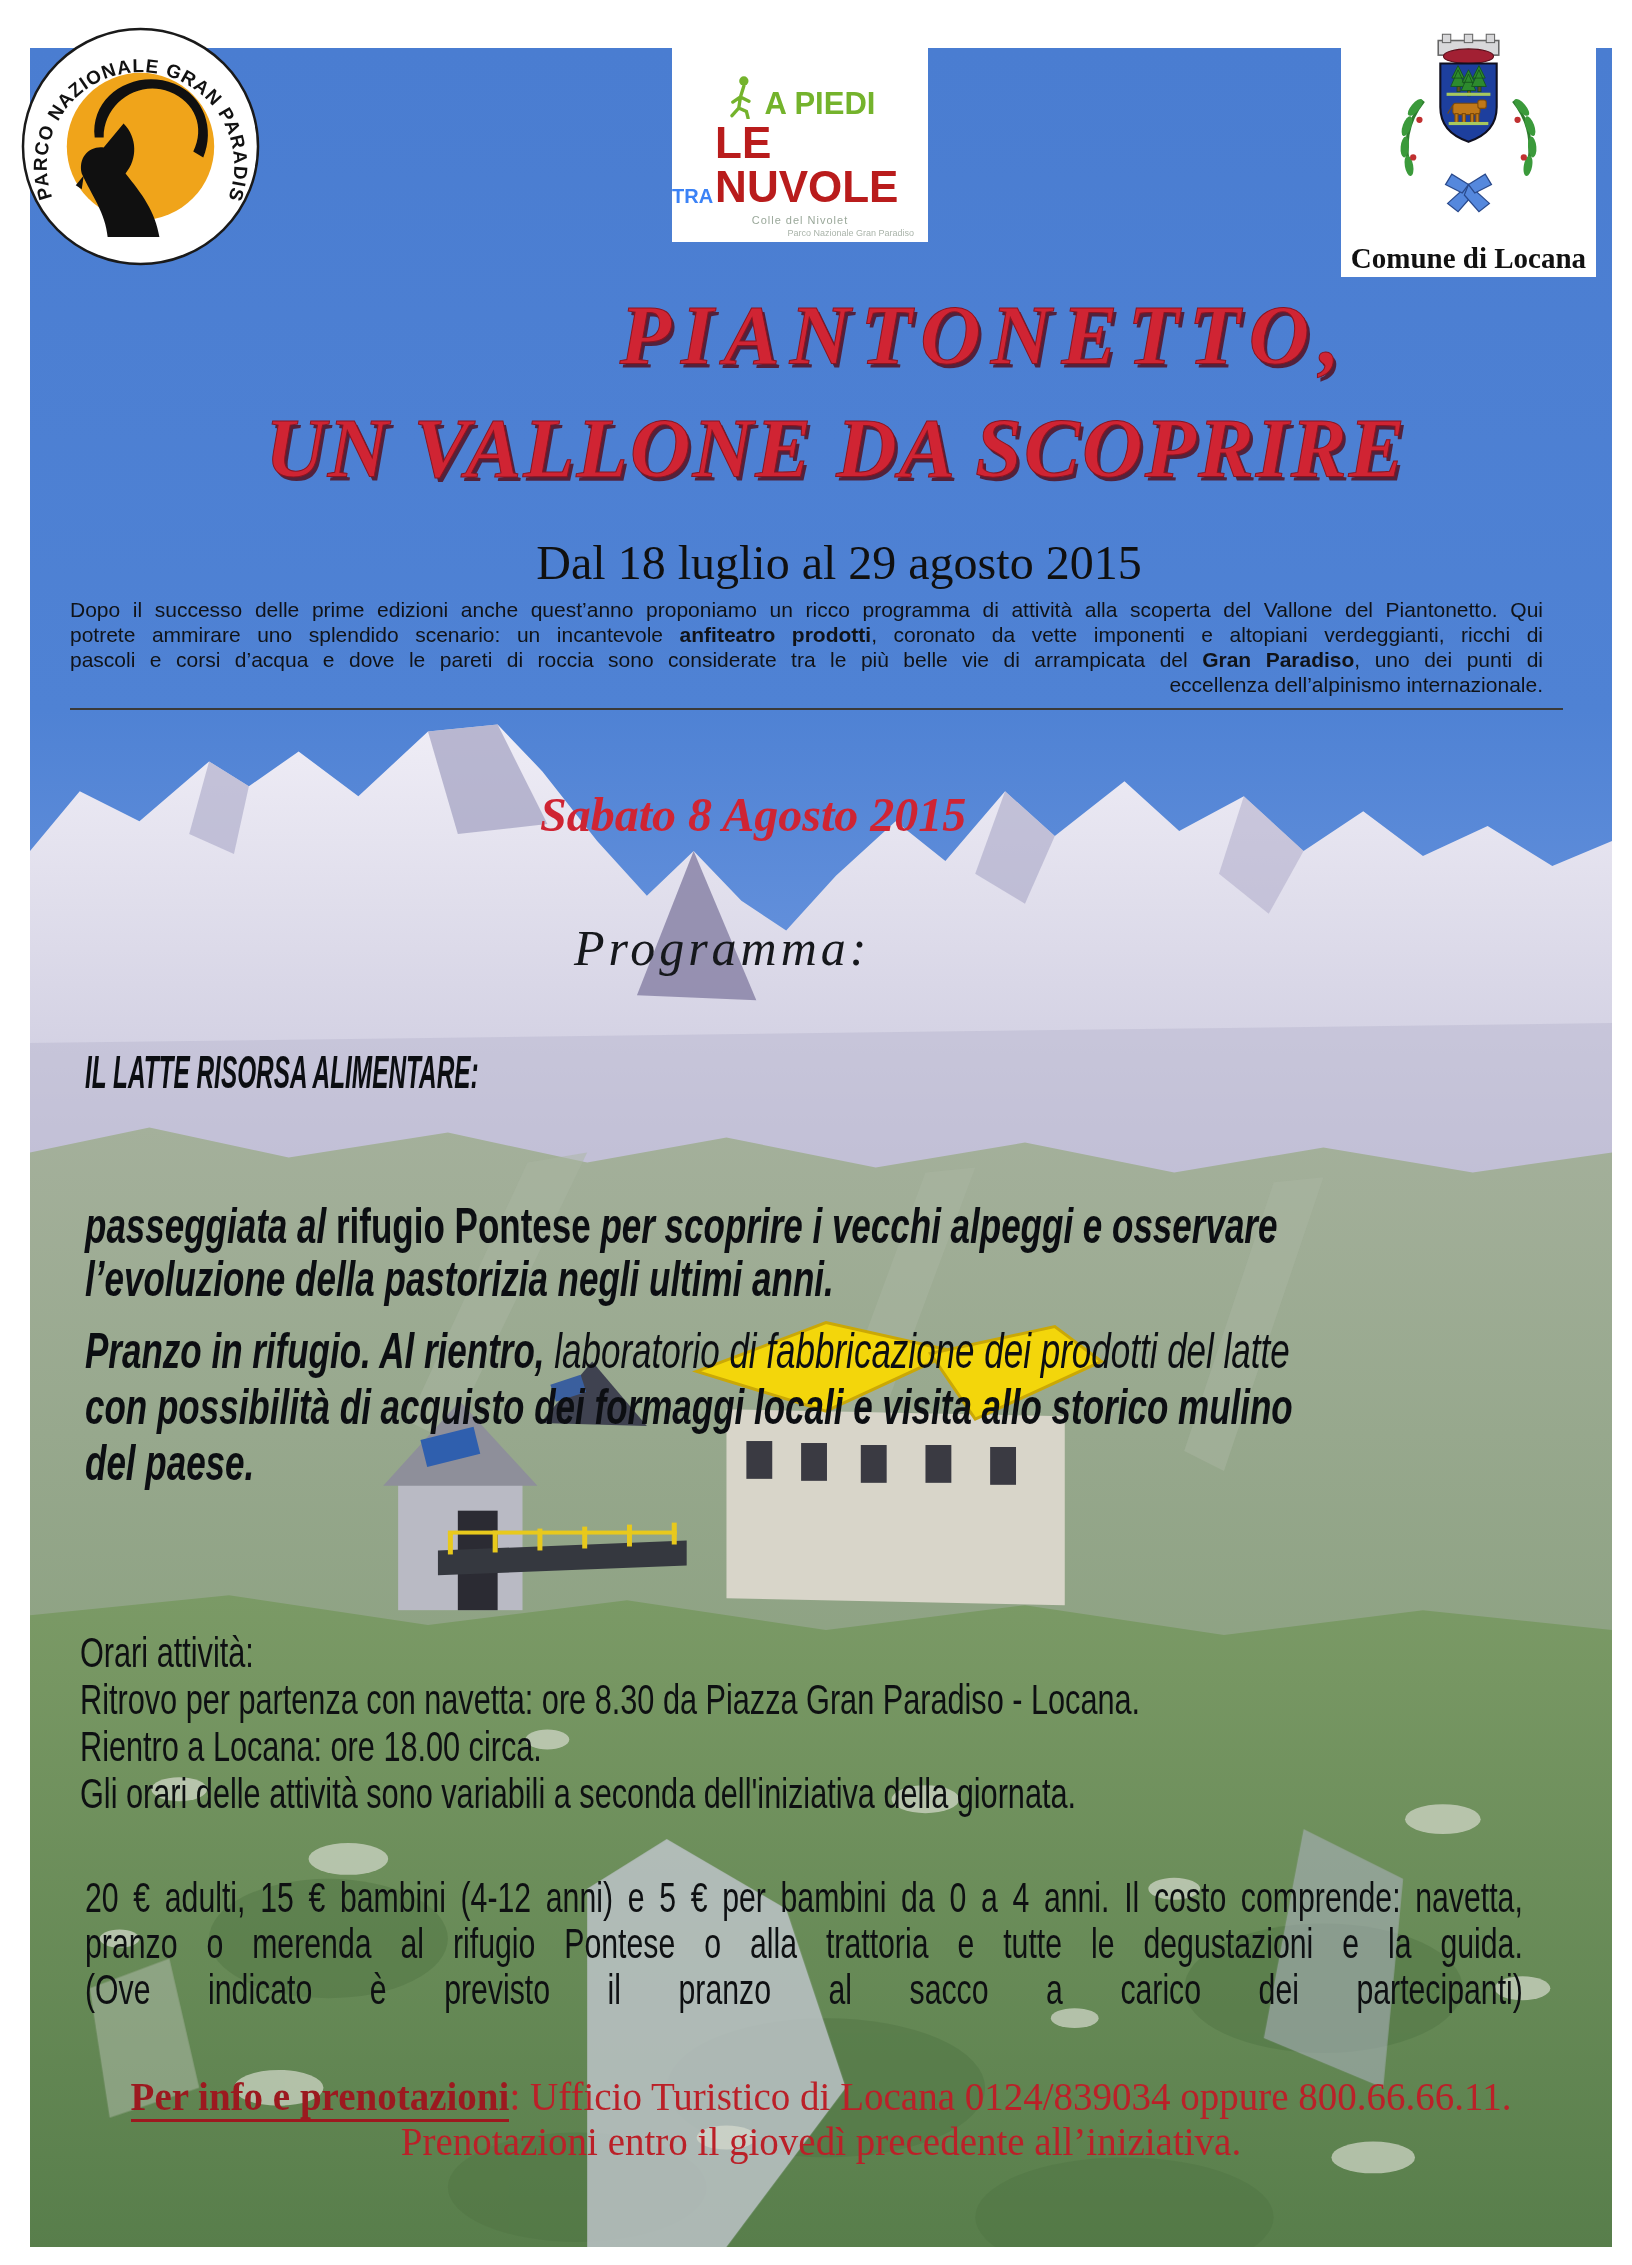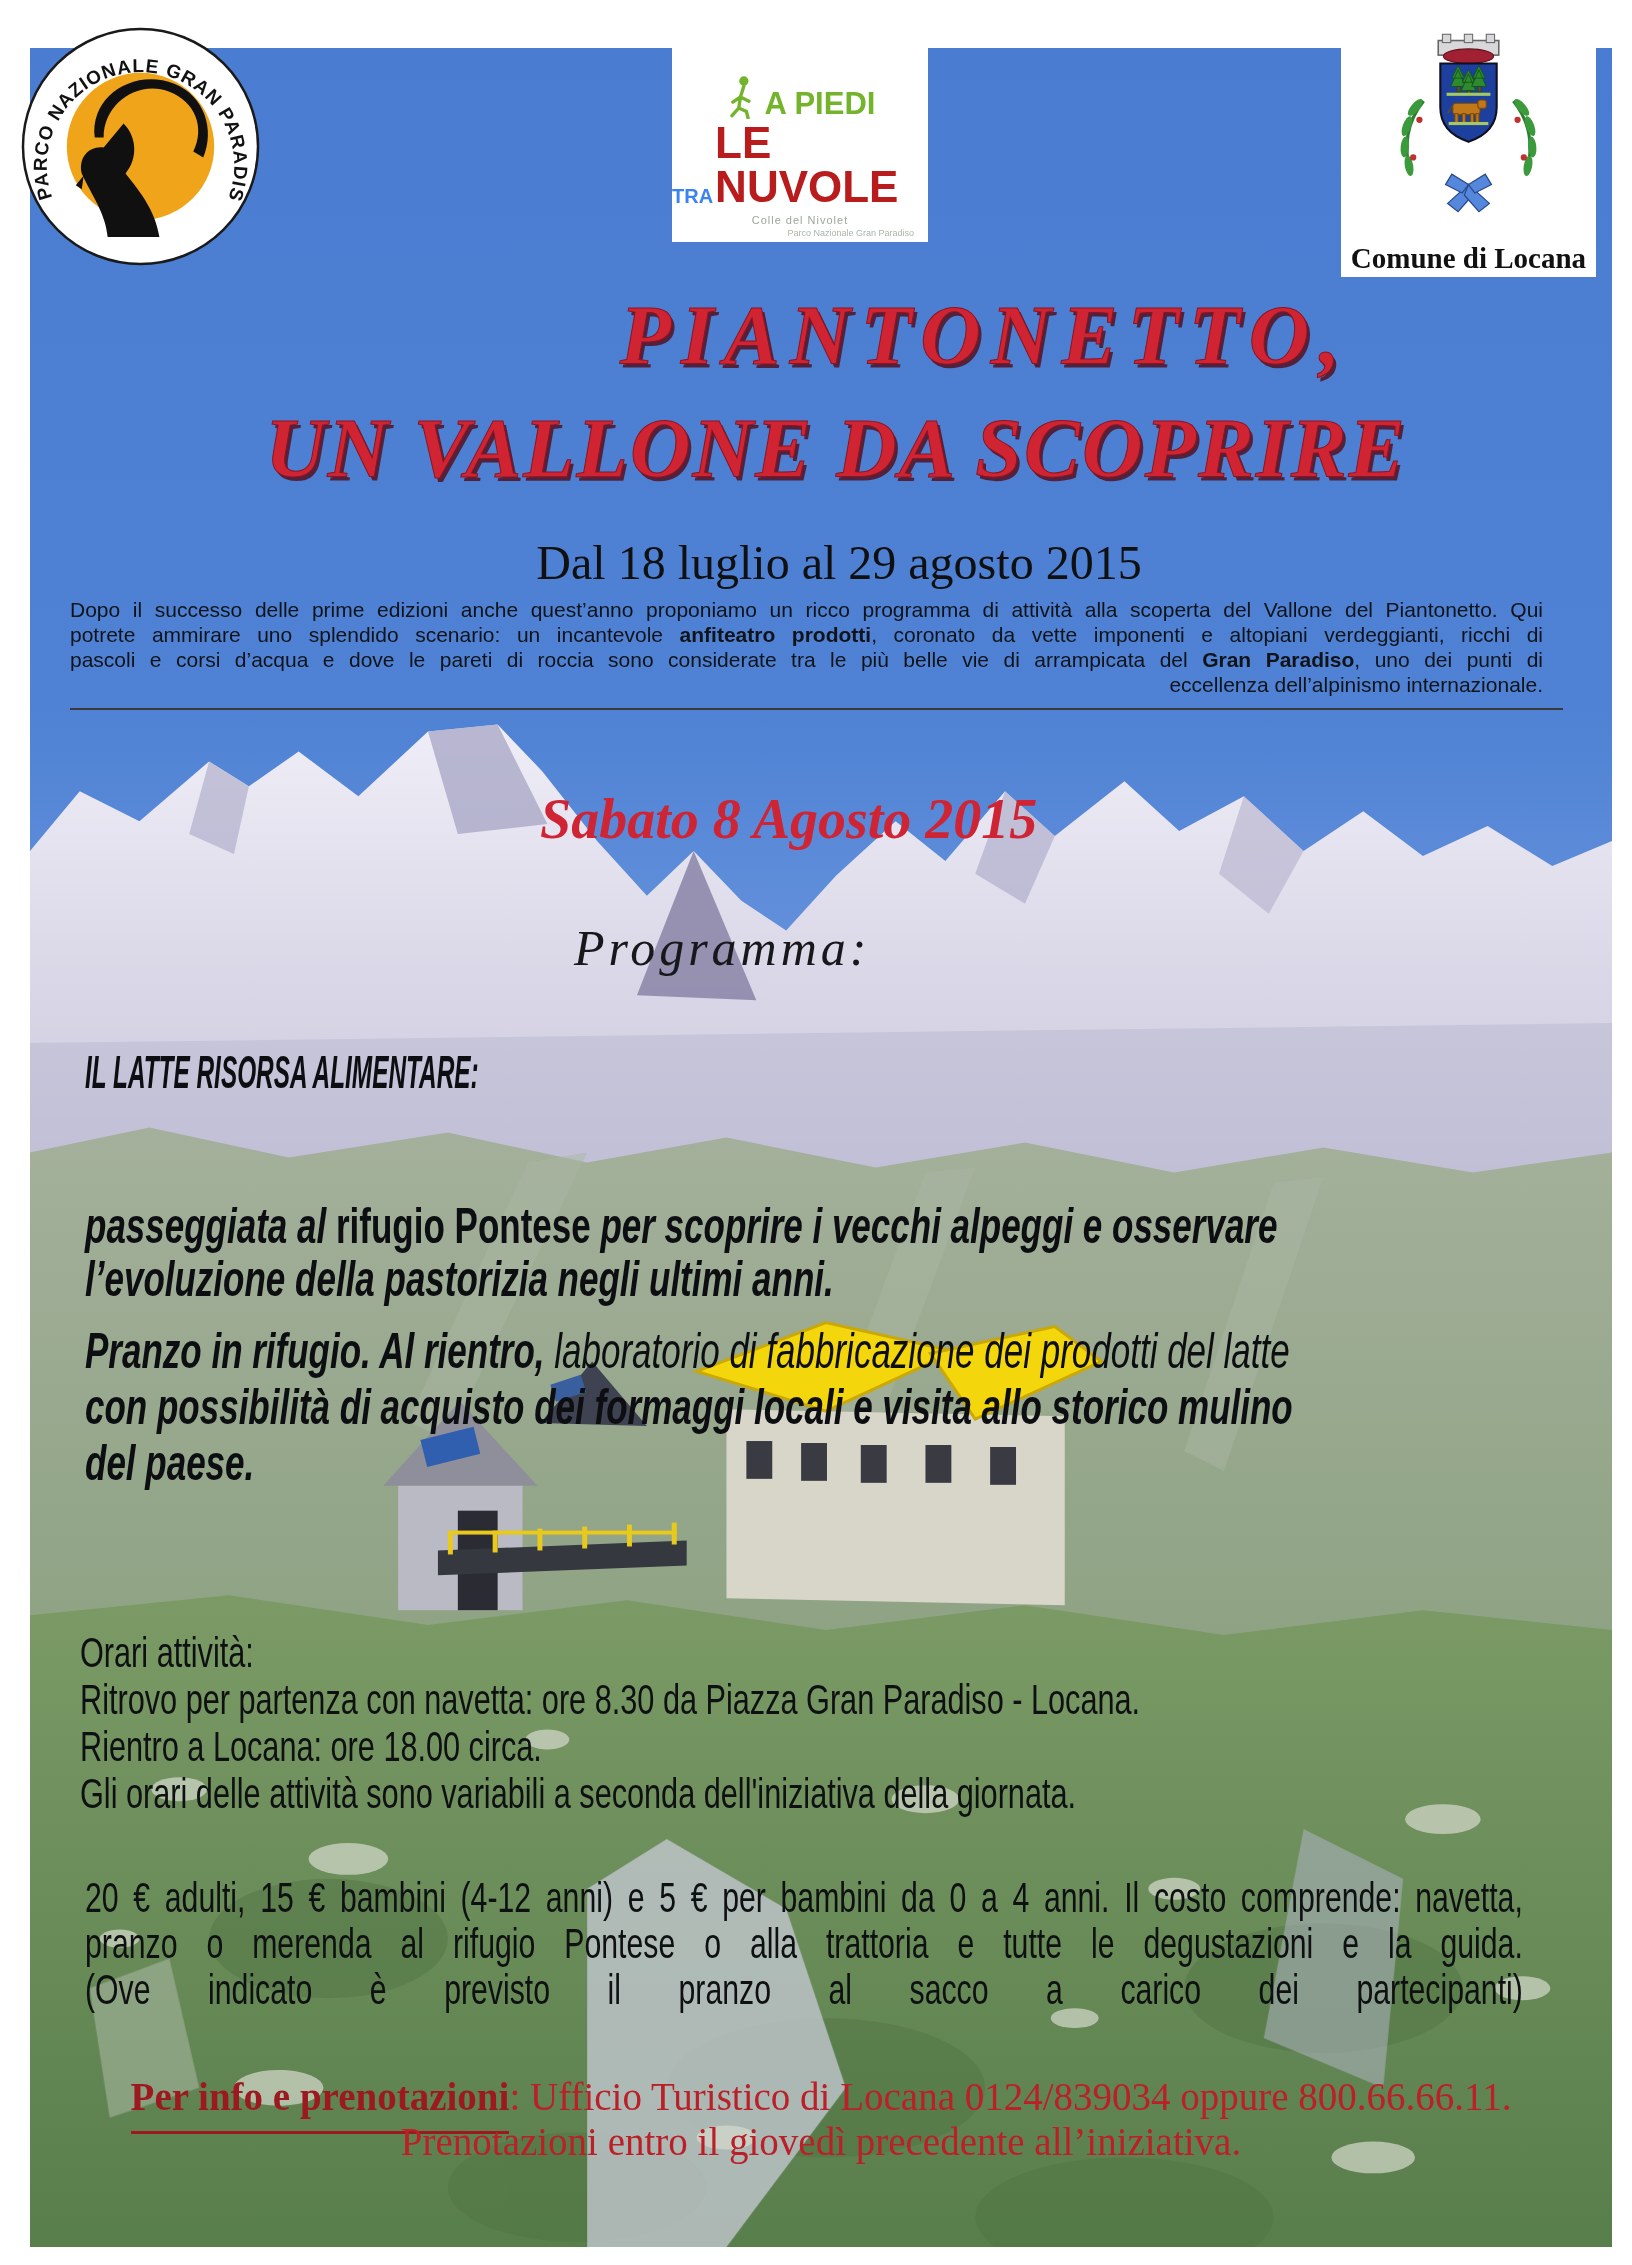--- a/index.html
+++ b/index.html
@@ -32,40 +32,40 @@
   #date-range{left:43px;top:535px;width:1592px;text-align:center;
     font-family:"Liberation Serif",serif;font-size:48px;color:#101010;}
   
   #intro{left:70px;top:597px;width:1473px;font-size:21px;line-height:25px;color:#101318;}
   #intro .jline{text-align:justify;text-align-last:justify;}
   #intro .lastline{text-align:right;}
   #intro b{font-weight:bold;}
   #divider{left:70px;top:708px;width:1493px;height:2px;background:#3a3a3a;}
   
   #sabato{left:540px;top:787px;font-family:"Liberation Serif",serif;font-weight:bold;
-    font-style:italic;font-size:56px;color:#cf2433;white-space:nowrap;}
+    font-style:italic;font-size:48px;color:#cf2433;white-space:nowrap;}
   #programma{left:574px;top:919px;font-family:"Liberation Serif",serif;font-style:italic;
     font-weight:500;font-size:50px;letter-spacing:4px;color:#16181c;white-space:nowrap;}
   #heading-latte{left:85px;top:1045px;font-size:46px;font-weight:bold;font-style:italic;
     color:#0c0e12;white-space:nowrap;transform:scaleX(0.53);transform-origin:0 50%;}
   #walk{left:85px;top:1200px;font-size:50px;font-weight:bold;font-style:italic;
     color:#0c0e12;line-height:53px;white-space:nowrap;transform:scaleX(0.70);transform-origin:0 0;}
   #walk .upright{font-style:normal;}
   #lunch{left:85px;top:1323px;font-size:50px;font-weight:bold;font-style:italic;
     color:#0c0e12;line-height:56px;white-space:nowrap;transform:scaleX(0.70);transform-origin:0 0;}
   #lunch .reg{font-weight:normal;}
   #schedule{left:80px;top:1629px;font-size:42px;color:#0e1012;line-height:47px;
     white-space:nowrap;transform:scaleX(0.73);transform-origin:0 0;}
   #pricing{left:85px;top:1875px;width:1997px;font-size:42px;color:#0e1012;line-height:46px;
     transform:scaleX(0.72);transform-origin:0 0;}
   #pricing .jline{text-align:justify;text-align-last:justify;}
   
   #footer{left:30px;top:2074px;width:1582px;text-align:center;
     font-family:"Liberation Serif",serif;font-size:39px;line-height:45px;color:#bb2028;}
-  #footer .lead{font-weight:bold;color:#9c191f;border-bottom:3px solid #9c191f;padding-bottom:13px;}
+  #footer .lead{font-weight:bold;color:#9c191f;border-bottom:3px solid #9c191f;padding-bottom:1px;}
 </style>
 </head>
 <body>
 
 <svg class="abs" style="left:30px;top:48px;" width="1582" height="2199" viewBox="0 0 1590 2210" preserveAspectRatio="none">
   <defs>
     <linearGradient id="sky" x1="0" y1="0" x2="0" y2="1">
       <stop offset="0" stop-color="#4a7dd1"></stop>
       <stop offset="0.55" stop-color="#4f82d4"></stop>
       <stop offset="0.85" stop-color="#6d97df"></stop>

